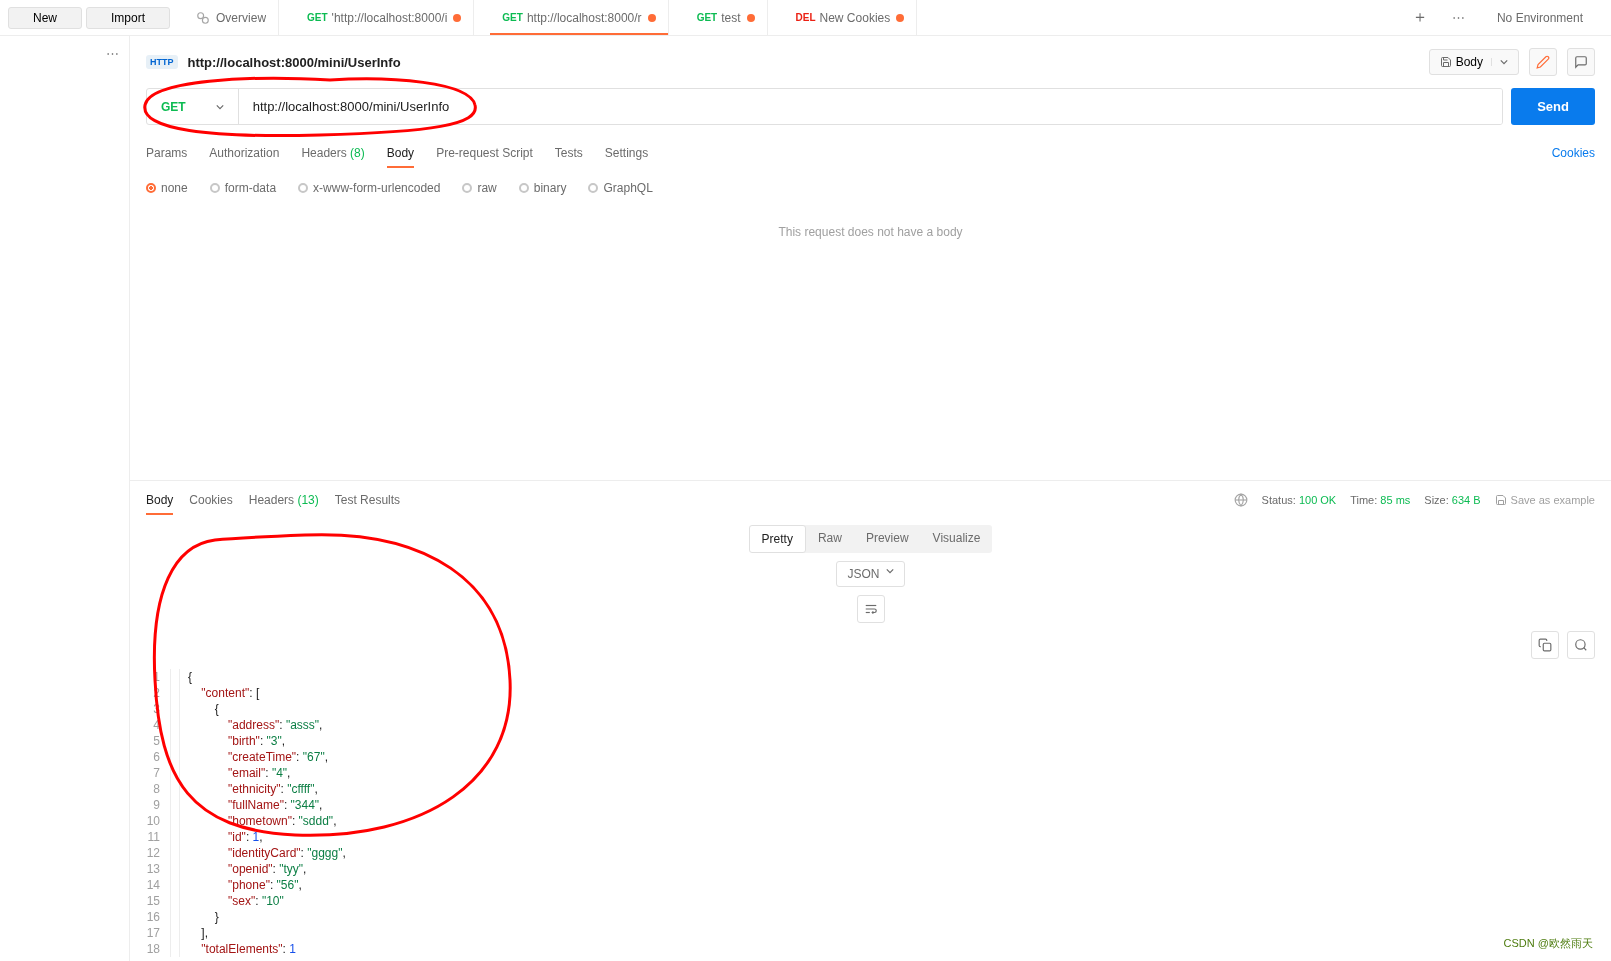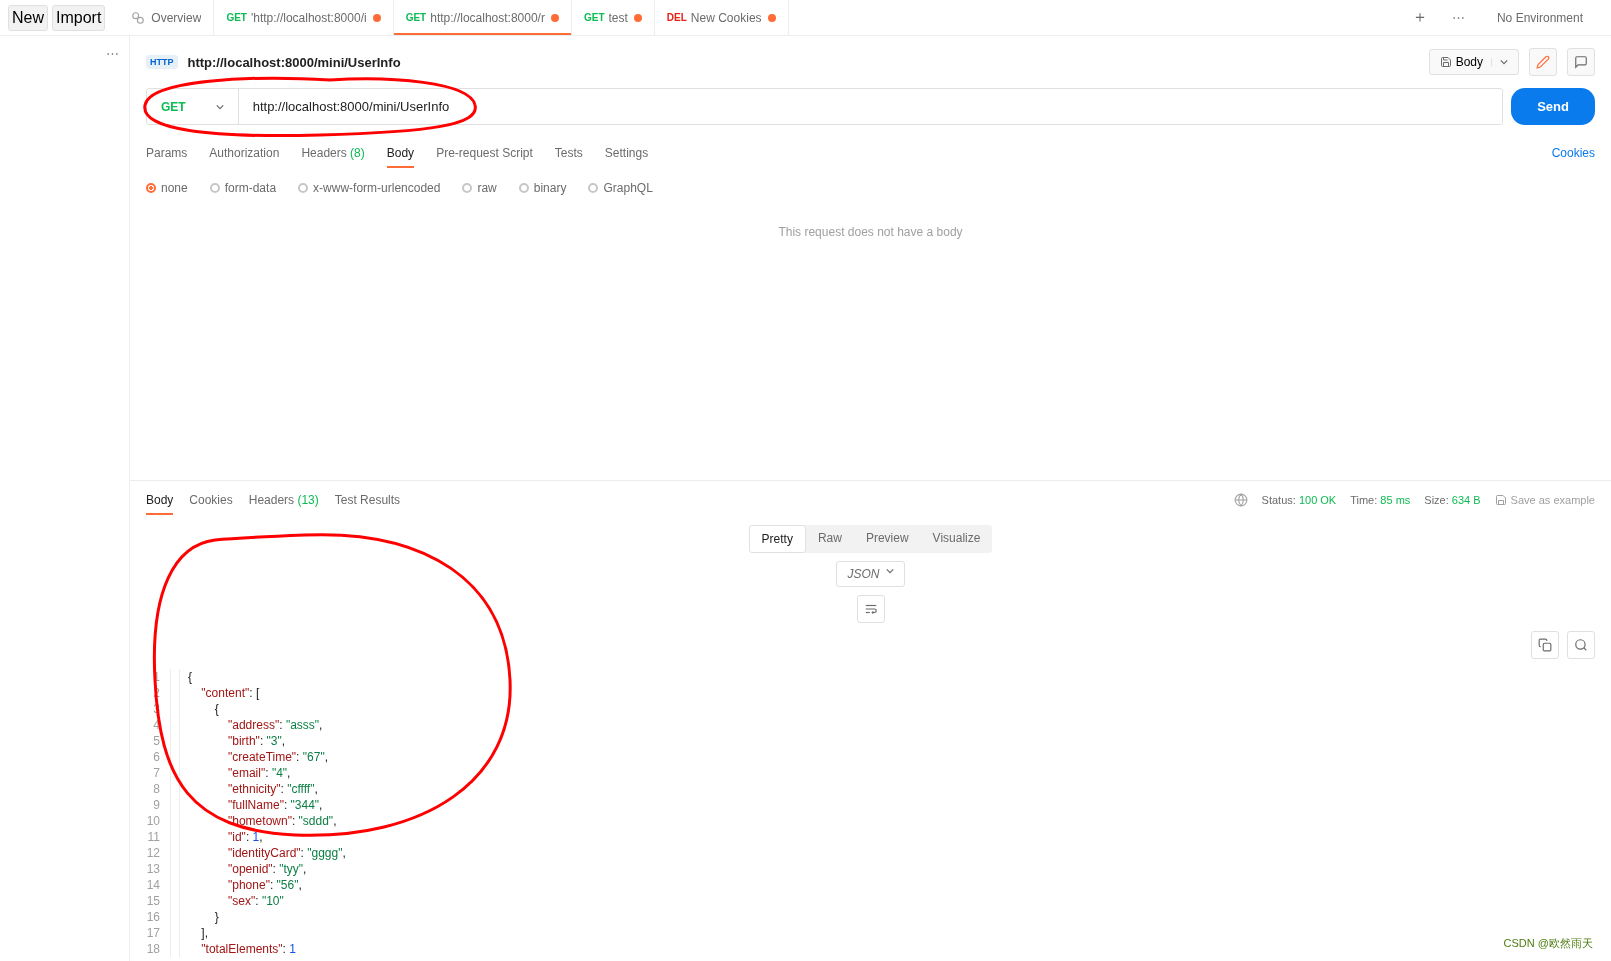--- a/index.html
+++ b/index.html
@@ -1,21 +1,21 @@
 <!DOCTYPE html>
 <html><head>
 <meta charset="utf-8">
 <style>
 * { margin: 0; padding: 0; box-sizing: border-box; font-family: -apple-system, BlinkMacSystemFont, "Segoe UI", Arial, sans-serif; }
 body { background: #fff; color: #212121; font-size: 13px; overflow: hidden; width: 1611px; height: 961px; position: relative; }
 
 
 .top-bar { display: flex; align-items: center; height: 36px; border-bottom: 1px solid #ededed; padding: 0 8px; }
-.top-bar .btn { background: #f2f2f2; border: 1px solid #e0e0e0; border-radius: 3px; padding: 3px 3px; font-size: 16px; margin-right: 4px; cursor: pointer; }
-.tab-strip { display: flex; align-items: center; flex: 1; margin-left: 10px; height: 100%; overflow: hidden; }
+.top-bar .btn { background: #f2f2f2; border: 1px solid #e0e0e0; border-radius: 3px; padding: 3px 24px; font-size: 12px; margin-right: 4px; cursor: pointer; }
+.tab-strip { display: flex; align-items: center; flex: 1; margin-left: 10px; height: 100%; overflow: hidden; gap: 16px; }
 .tab { display: flex; align-items: center; padding: 0 12px; height: 100%; border-right: 1px solid #ededed; font-size: 12px; color: #6b6b6b; cursor: pointer; white-space: nowrap; max-width: 180px; position: relative; }
 .tab.active { background: #fff; box-shadow: inset 0 -2px 0 #ff6c37; }
 .tab .method { font-weight: 600; margin-right: 4px; font-size: 10px; }
 .tab .method.get { color: #0cbb52; }
 .tab .method.del { color: #eb2013; }
 .tab .title { overflow: hidden; text-overflow: ellipsis; white-space: nowrap; flex: 1; }
 .tab .dot { width: 8px; height: 8px; background: #ff6c37; border-radius: 50%; margin-left: 6px; flex-shrink: 0; }
 .tab .overview-icon { margin-right: 6px; opacity: 0.6; }
 .tab-add { padding: 0 12px; color: #6b6b6b; cursor: pointer; font-size: 16px; }
 .tab-more { padding: 0 12px; color: #6b6b6b; cursor: pointer; }
@@ -35,21 +35,21 @@
 .title-row .req-title { font-size: 13px; font-weight: 600; flex: 1; overflow: hidden; text-overflow: ellipsis; white-space: nowrap; }
 .title-row .save-btn { display: flex; align-items: center; border: 1px solid #e0e0e0; background: #f9f9f9; border-radius: 3px; padding: 5px 10px; font-size: 12px; cursor: pointer; gap: 4px; }
 .title-row .save-caret { border-left: 1px solid #e0e0e0; padding-left: 8px; margin-left: 4px; }
 .title-row .icon-btn { border: 1px solid #e0e0e0; background: #f9f9f9; border-radius: 3px; width: 28px; height: 28px; display: flex; align-items: center; justify-content: center; cursor: pointer; }
 
 
 .url-row { display: flex; padding: 0 16px 10px 16px; gap: 8px; }
 .url-input-group { flex: 1; display: flex; border: 1px solid #e0e0e0; border-radius: 3px; overflow: hidden; background: #fff; }
 .method-select { display: flex; align-items: center; padding: 0 14px; border-right: 1px solid #e0e0e0; color: #0cbb52; font-weight: 600; font-size: 12px; cursor: pointer; gap: 30px; }
 .url-input { flex: 1; border: none; outline: none; padding: 10px 14px; font-size: 13px; color: #212121; }
-.send-btn { background: #097bed; color: #fff; border: none; border-radius: 14px; padding: 0 26px; font-size: 13px; font-weight: 600; cursor: pointer; }
+.send-btn { background: #097bed; color: #fff; border: none; border-radius: 3px; padding: 0 26px; font-size: 13px; font-weight: 600; cursor: pointer; }
 
 
 .req-tabs { display: flex; align-items: center; padding: 0 16px; gap: 22px; font-size: 12px; color: #6b6b6b; height: 36px; border-bottom: none; }
 .req-tab { cursor: pointer; padding: 6px 0; position: relative; }
 .req-tab.active { color: #212121; }
 .req-tab.active::after { content: ""; position: absolute; left: 0; right: 0; bottom: -2px; height: 2px; background: #ff6c37; }
 .req-tab .count { color: #0cbb52; }
 .cookies-link { margin-left: auto; color: #097bed; cursor: pointer; }
 
 
@@ -71,21 +71,21 @@
 .resp-status { margin-left: auto; display: flex; align-items: center; gap: 14px; font-size: 11px; color: #6b6b6b; }
 .resp-status .val-green { color: #0cbb52; }
 .save-example { display: flex; align-items: center; gap: 4px; cursor: pointer; color: #a0a0a0; }
 .globe-icon { width: 14px; height: 14px; opacity: 0.6; }
 
 
 .resp-toolbar { display: flex; align-items: center; padding: 6px 16px; gap: 8px; font-size: 12px; flex-direction: column; }
 .view-tabs { display: flex; background: #f2f2f2; border-radius: 3px; overflow: hidden; }
 .view-tab { padding: 6px 12px; cursor: pointer; color: #6b6b6b; }
 .view-tab.active { background: #fff; border: 1px solid #e0e0e0; border-radius: 3px; color: #212121; }
-.format-select { display: flex; align-items: flex-start; border: 1px solid #e0e0e0; border-radius: 3px; padding: 5px 10px; gap: 6px; cursor: pointer; color: #6b6b6b; font-style: italic; }
+.format-select { display: flex; align-items: flex-start; border: 1px solid #e0e0e0; border-radius: 3px; padding: 5px 10px; gap: 6px; cursor: pointer; color: #6b6b6b; }
 .tb-icon-btn { border: 1px solid #e0e0e0; background: #fff; border-radius: 3px; width: 28px; height: 28px; display: flex; align-items: center; justify-content: center; cursor: pointer; color: #6b6b6b; }
 .resp-toolbar-right { margin-left: auto; display: flex; gap: 8px; }
 
 
 .json-body { font-family: "Consolas", "Monaco", monospace; font-size: 12px; line-height: 16px; padding: 4px 0; overflow: auto; }
 .json-line { display: flex; }
 .ln { width: 40px; text-align: right; color: #a0a0a0; padding-right: 10px; user-select: none; flex-shrink: 0; }
 .gutter { width: 10px; border-left: 1px solid #ededed; border-right: 1px solid #ededed; margin-right: 8px; flex-shrink: 0; }
 .code { white-space: pre; }
 .k { color: #a31515; }

